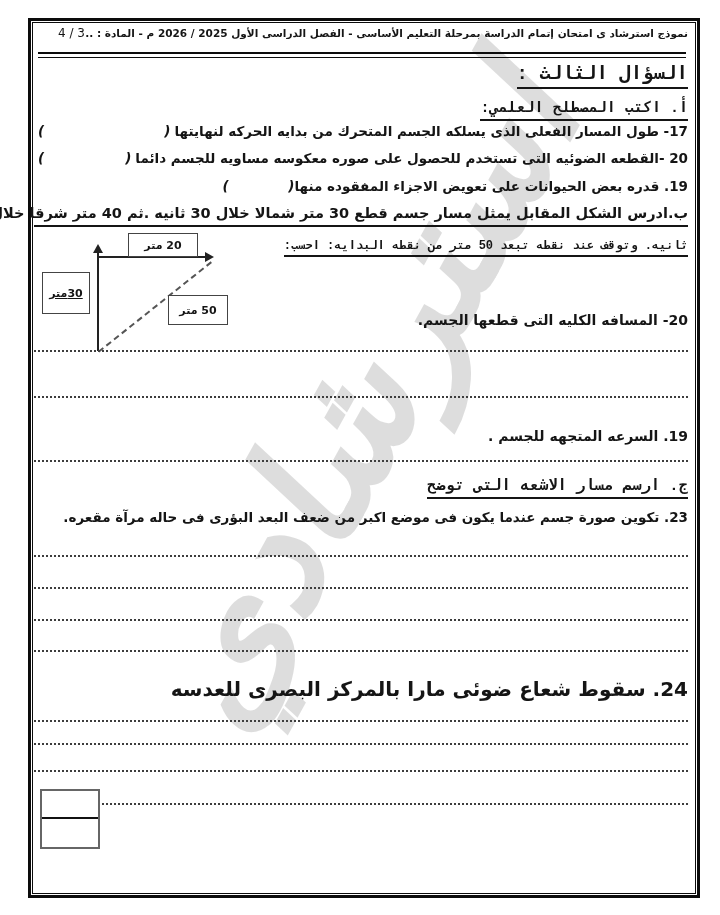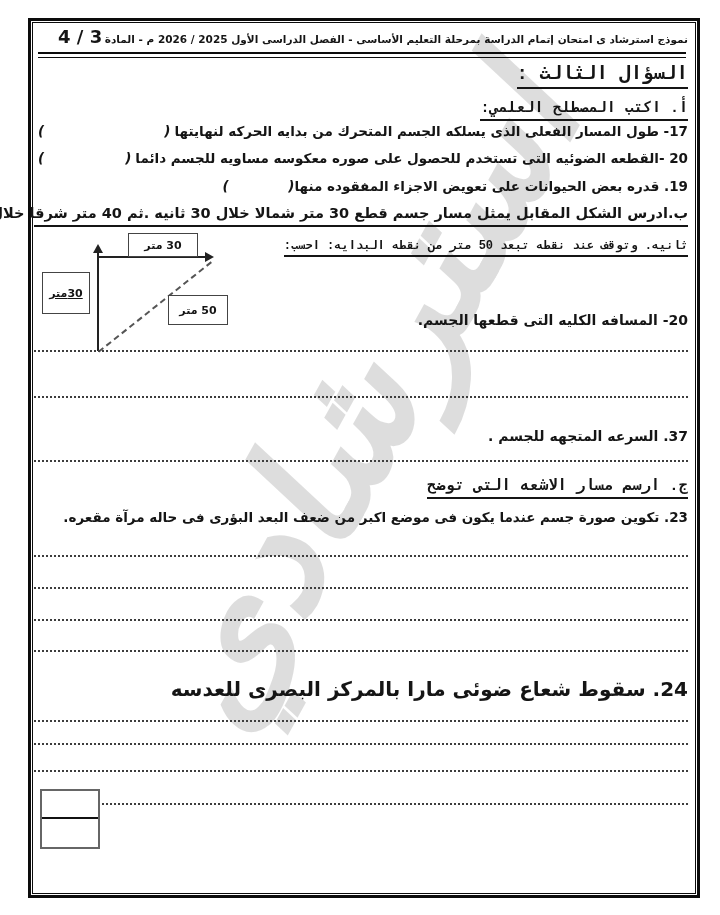--- a/index.html
+++ b/index.html
@@ -13,21 +13,21 @@
   
   .watermark{
     position:absolute;left:-70px;top:300px;width:860px;text-align:center;
     transform:rotate(-61deg);font-size:165px;font-weight:bold;font-style:italic;
     font-family:"DejaVu Serif", serif;color:#000;opacity:.13;direction:rtl;
     letter-spacing:-6px;pointer-events:none;white-space:nowrap;
   }
   .row{position:absolute;right:32px;direction:rtl;text-align:right;font-weight:bold;white-space:nowrap;}
   .header-row{top:26px;left:44px;display:flex;direction:rtl;align-items:baseline;font-weight:normal;}
   .header-title{flex:1;font-size:10.5px;font-weight:600;white-space:nowrap;overflow:hidden;}
-  .page-num{direction:ltr;font-size:18px;font-weight:700;margin-inline-start:14px;}
+  .page-num{direction:ltr;font-size:12px;font-weight:400;margin-inline-start:14px;}
   .header-rule{position:absolute;left:38px;right:34px;top:52px;height:3px;
     border-top:2px solid #0c0c0c;border-bottom:1px solid #0c0c0c;}
   .sec-title{top:61px;font-size:19px;}
   .underl{border-bottom:2px solid #151515;padding-bottom:2px;display:inline-block;font-family:Liberation Mono, monospace;}
   .part-head{top:98px;font-size:15px;}
   .qrow{display:flex;left:34px;font-size:13.5px;}
   .q17{top:123px;} .q18{top:150px;} .q19{top:178px;}
   .paren-fill{flex:1;display:flex;justify-content:space-between;direction:ltr;padding:0 4px;}
   .paren-small{display:inline-flex;justify-content:space-between;direction:ltr;width:72px;margin-inline-start:14px;}
   .bline1{top:205px;left:34px;font-size:14.5px;border-bottom:2px solid #151515;padding-bottom:4px;
@@ -112,31 +112,31 @@
   <div class="row bline2">
     <span class="underl">ثانيه. وتوقف عند نقطه تبعد 50 متر من نقطه البدايه: احسب:</span>
   </div>
 
   <div class="diagram">
     <div class="v-line"></div>
     <div class="arrow-up"></div>
     <div class="h-line"></div>
     <div class="arrow-right"></div>
     <div class="diag-dash"></div>
-    <div class="dbox b40">30 متر</div>
+    <div class="dbox b40">20 متر</div>
     <div class="dbox b30">30متر</div>
     <div class="dbox b50">50 متر</div>
   </div>
 
   <div class="row q20">20- المسافه الكليه التى قطعها الجسم.</div>
   <div class="dotline d1"></div>
 
   <div class="dotline d2"></div>
 
-  <div class="row q22">37. السرعه المتجهه للجسم .</div>
+  <div class="row q22">19. السرعه المتجهه للجسم .</div>
   <div class="dotline d3"></div>
 
   <div class="row part-c">
     <span class="underl">ج. ارسم مسار الاشعه التى توضح</span>
   </div>
 
   <div class="row q23">23. تكوين صورة جسم عندما يكون فى موضع اكبر من ضعف البعد البؤرى فى حاله مرآة مقعره.</div>
   <div class="dotline d4"></div>
   <div class="dotline d5"></div>
   <div class="dotline d6"></div>

